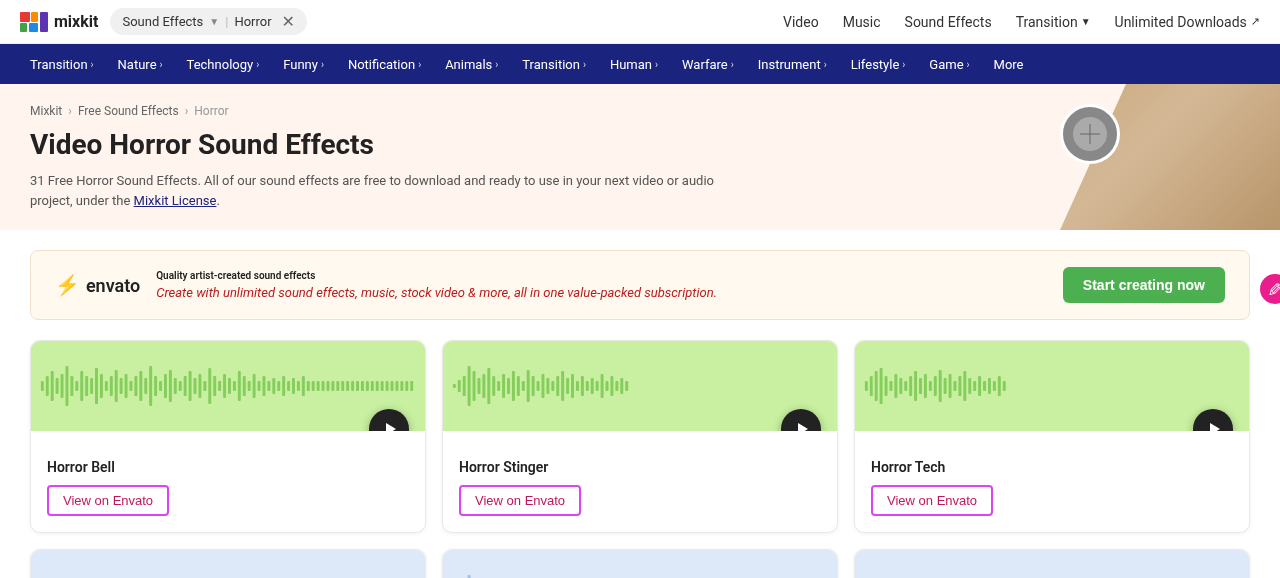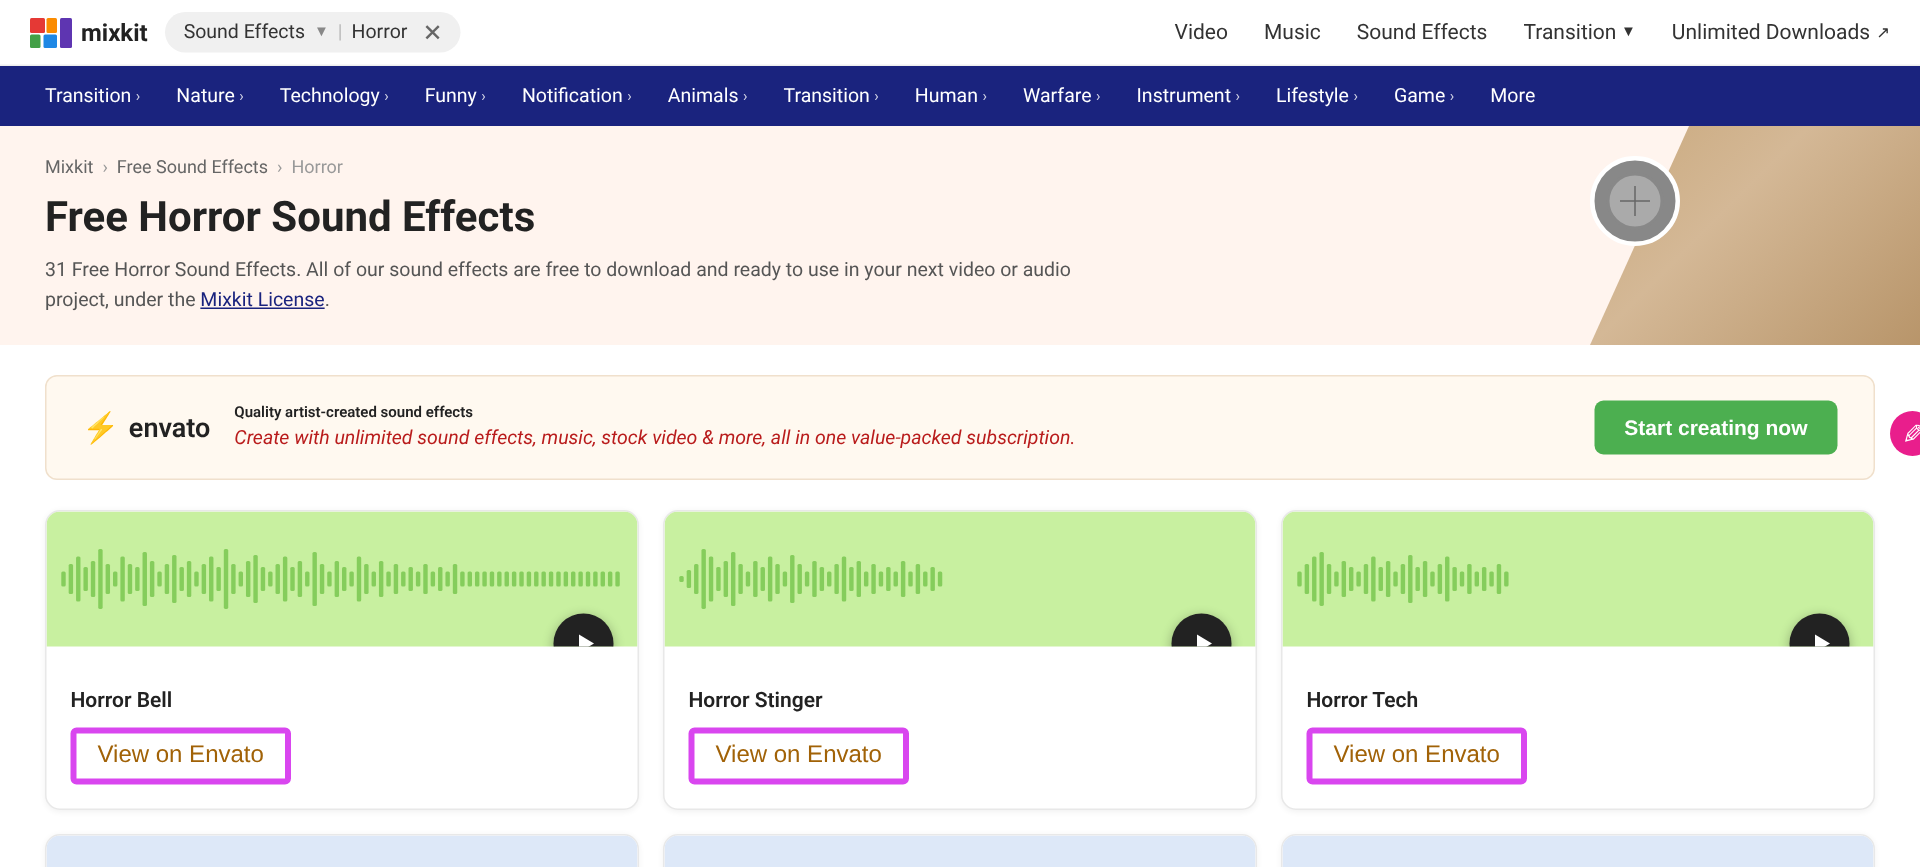--- a/index.html
+++ b/index.html
@@ -92,22 +92,22 @@
       position: absolute; right: 16px; bottom: -18px;
       width: 40px; height: 40px; border-radius: 50%;
       background: #222; display: flex; align-items: center; justify-content: center;
       cursor: pointer; box-shadow: 0 2px 8px rgba(0,0,0,0.3);
       z-index: 2;
     }
     .play-btn svg { width: 16px; height: 16px; fill: #fff; margin-left: 2px; }
     .card-body { padding: 28px 16px 16px; }
     .card-title { font-size: 14px; font-weight: 600; color: #222; margin-bottom: 10px; }
     .view-btn {
-      border: 4px solid #d946ef; border-radius: 4px; padding: 6px 14px;
-      font-size: 16px; color: #a16207; background: #fff; cursor: pointer;
+      border: 2px solid #d946ef; border-radius: 4px; padding: 6px 14px;
+      font-size: 13px; color: #be185d; background: #fff; cursor: pointer;
     }
 
     
     .pink-circle {
       position: fixed; right: -10px; top: 50%; transform: translateY(-50%);
       width: 30px; height: 30px; border-radius: 50%; background: #e91e8c;
       display: flex; align-items: center; justify-content: center;
       cursor: pointer; z-index: 100;
     }
   </style>
@@ -214,21 +214,21 @@
       <line x1="20" y1="10" x2="20" y2="30" stroke="#666" stroke-width="1"></line>
     </svg>
   </div>
   <div class="breadcrumb">
     <a>Mixkit</a>
     <span>›</span>
     <a>Free Sound Effects</a>
     <span>›</span>
     <span>Horror</span>
   </div>
-  <h1 class="hero-title">Free Horror Sound Effects</h1>
+  <h1 class="hero-title">Video Horror Sound Effects</h1>
   <p class="hero-desc">
     <span>31 Free Horror Sound Effects. All of our sound effects are free to download and ready to use in your next video or audio project, under the</span>
     <a>Mixkit License</a><span>.</span>
   </p>
   <div style="height:20px;"></div>
 </div>
 
 <div class="envato-banner">
   <div class="envato-left">
     <div class="envato-logo">

